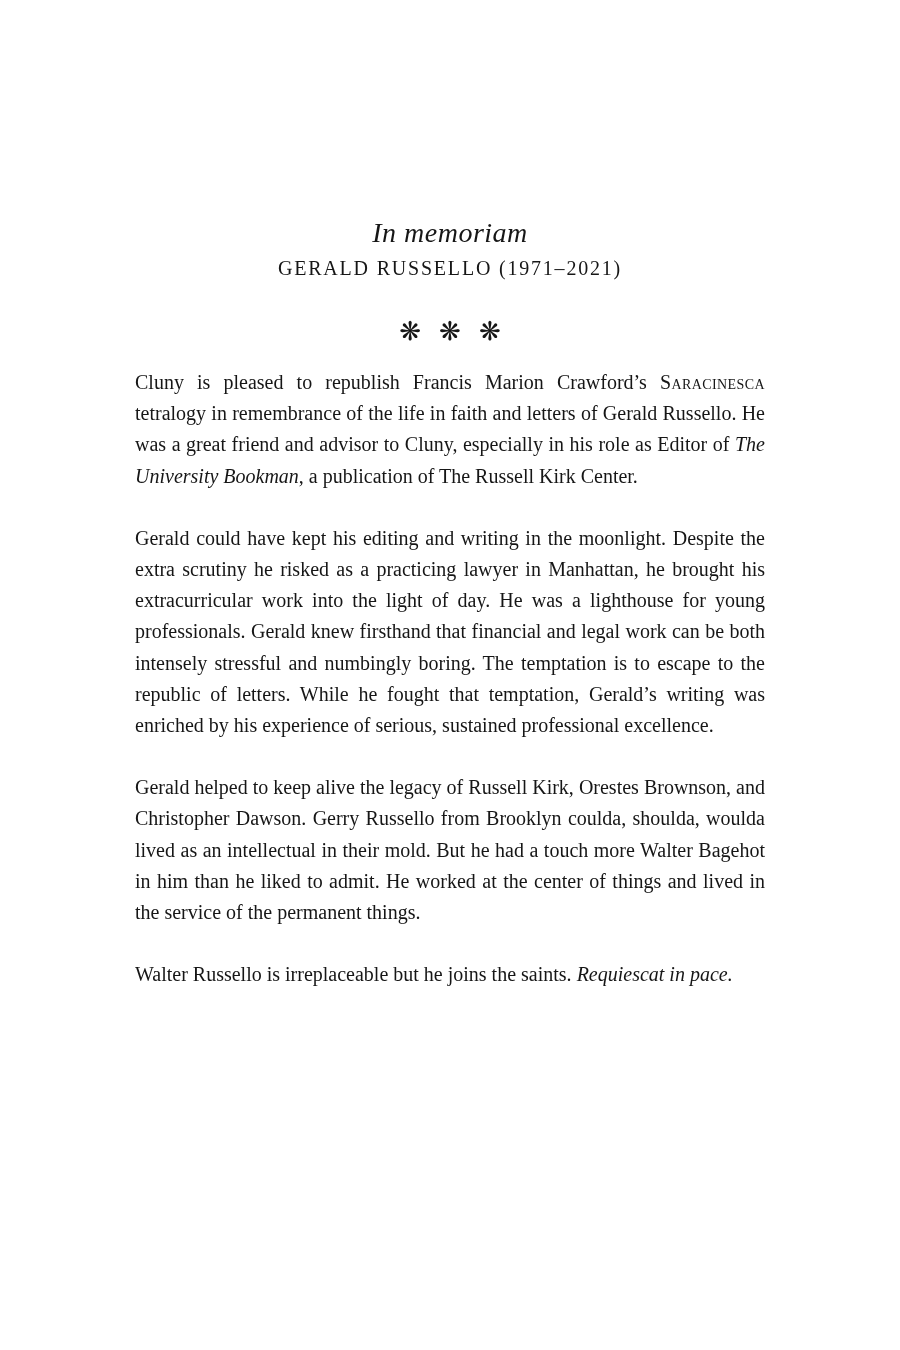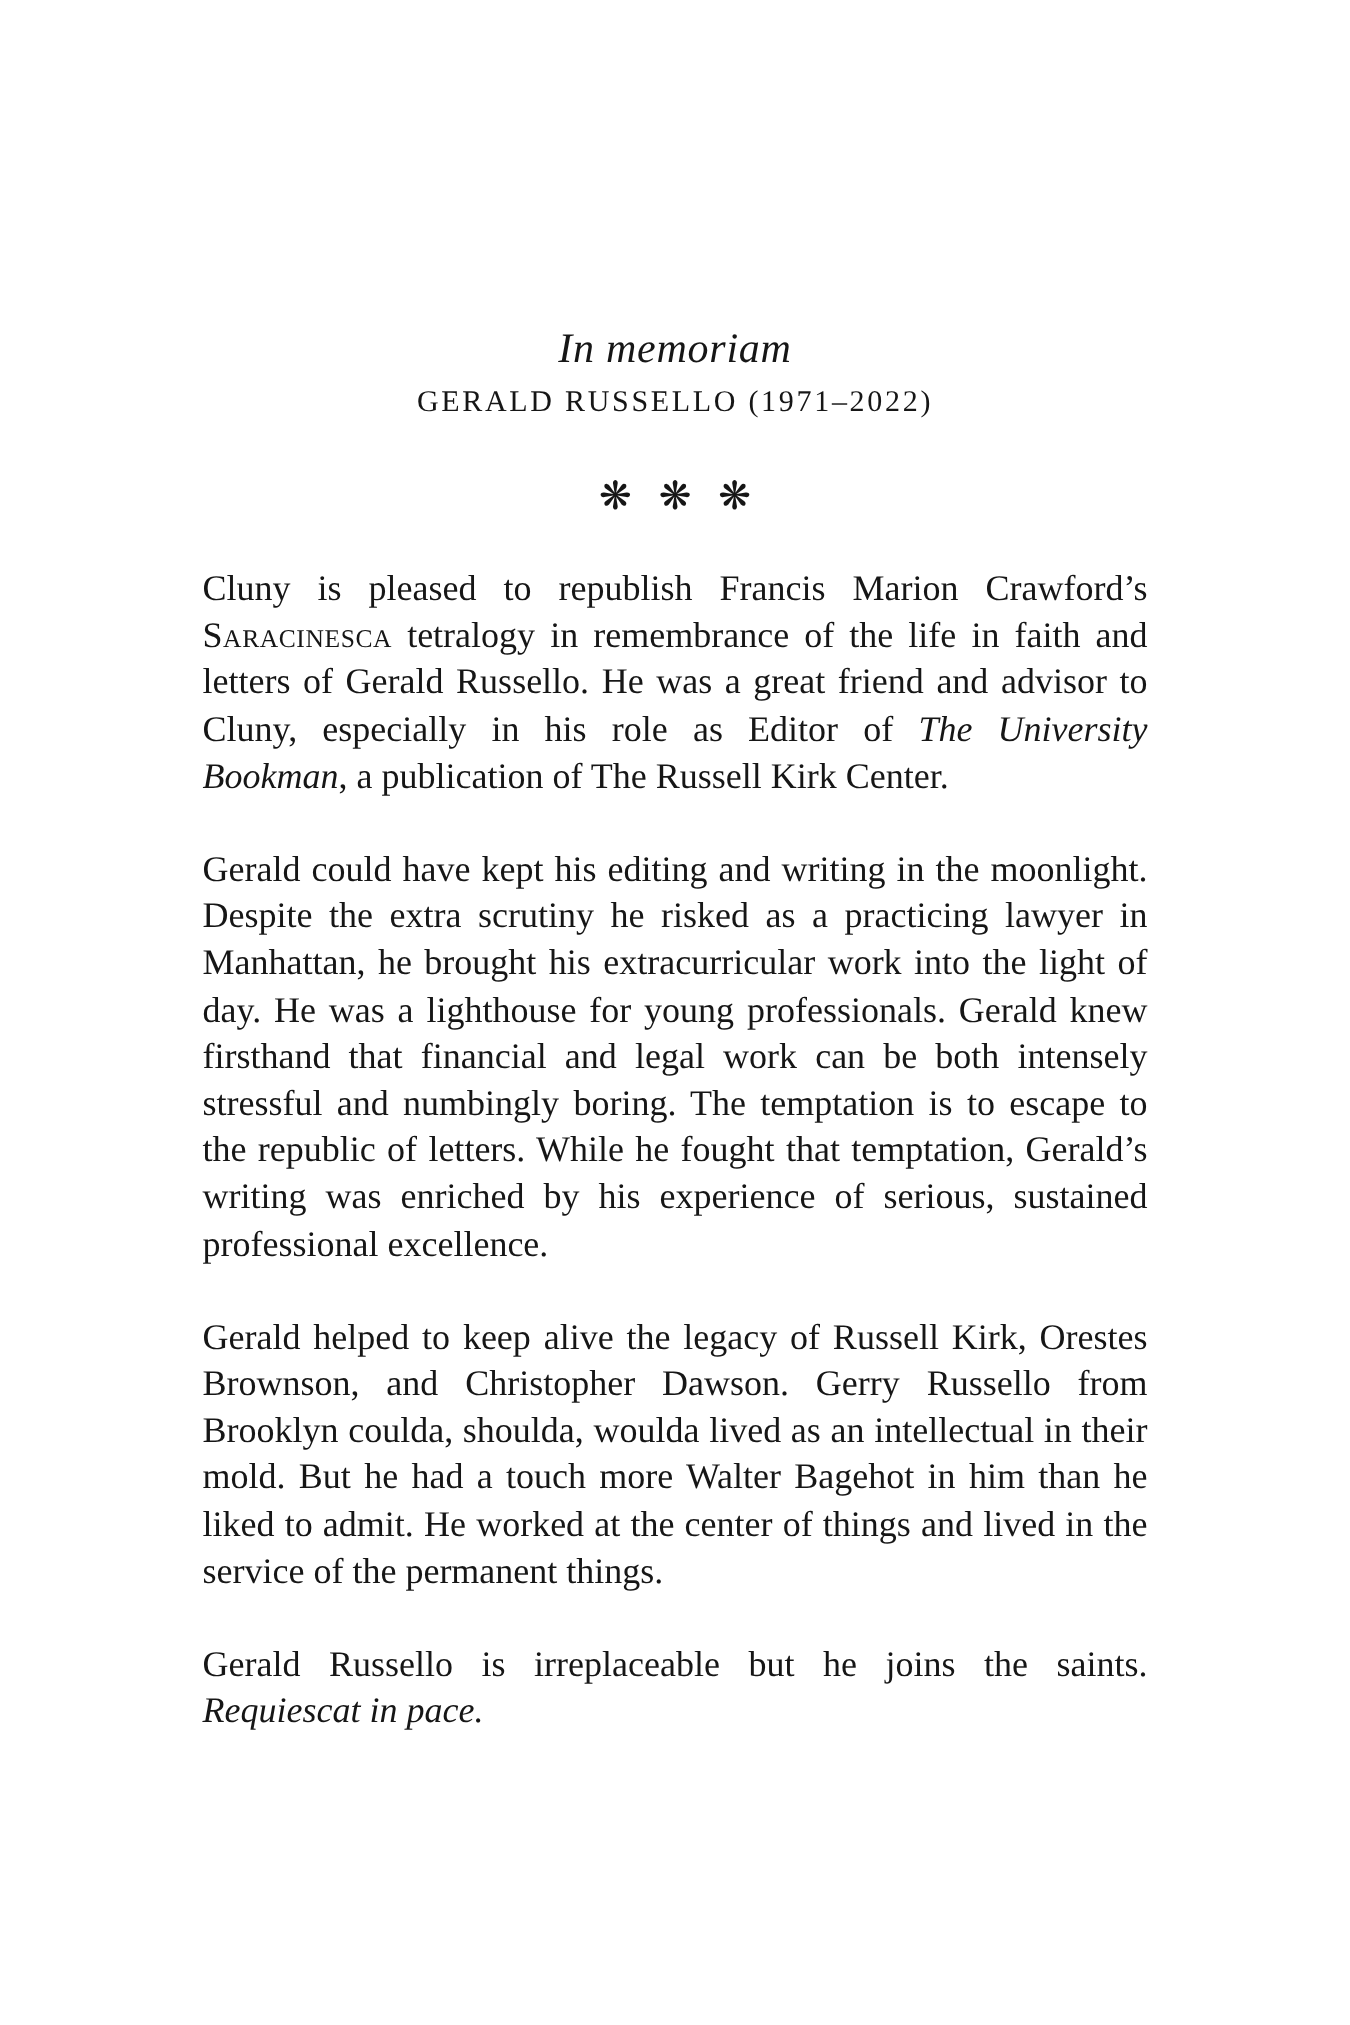--- a/index.html
+++ b/index.html
@@ -44,22 +44,22 @@
     text-align: center;
     margin-top: 31px;
     font-size: 26px;
     line-height: 34px;
     font-family: "DejaVu Sans", sans-serif;
   }
   .fleurons span {
     margin: 0 9px;
   }
   .body-text {
-    margin-top: 30px;
-    font-size: 24px;
+    margin-top: 19px;
+    font-size: 20px;
     line-height: 31.2px;
     text-align: justify;
   }
   .body-para {
     margin: 0 0 31px 0;
   }
   .body-para:last-child {
     margin-bottom: 0;
   }
   .run-italic {
@@ -71,25 +71,25 @@
   }
 </style>
 </head>
 <body>
 
 <div class="page">
   <div class="content">
 
     <div class="memoriam">In memoriam</div>
 
-    <div class="name-line">GERALD RUSSELLO (1971–2022)</div>
+    <div class="name-line">GERALD RUSSELLO (1971–2021)</div>
 
     <div class="fleurons"><span>❋</span><span>❋</span><span>❋</span></div>
 
     <div class="body-text">
         <p class="body-para"><span class="run-normal">Cluny is pleased to republish Francis Marion Crawford’s </span><span class="run-smallcaps">Saracinesca</span><span class="run-normal"> tetralogy in remembrance of the life in faith and letters of Gerald Russello. He was a great friend and advisor to Cluny, especially in his role as Editor of </span><span class="run-italic">The University Bookman</span><span class="run-normal">, a publication of The Russell Kirk Center.</span></p>
         <p class="body-para"><span class="run-normal">Gerald could have kept his editing and writing in the moonlight. Despite the extra scrutiny he risked as a practicing lawyer in Manhattan, he brought his extracurricular work into the light of day. He was a lighthouse for young professionals. Gerald knew firsthand that financial and legal work can be both intensely stressful and numbingly boring. The temptation is to escape to the republic of letters. While he fought that temptation, Gerald’s writing was enriched by his experience of serious, sustained professional excellence.</span></p>
         <p class="body-para"><span class="run-normal">Gerald helped to keep alive the legacy of Russell Kirk, Orestes Brownson, and Christopher Dawson. Gerry Russello from Brooklyn coulda, shoulda, woulda lived as an intellectual in their mold. But he had a touch more Walter Bagehot in him than he liked to admit. He worked at the center of things and lived in the service of the permanent things.</span></p>
-        <p class="body-para"><span class="run-normal">Gerald Russello is irreplaceable but he joins the saints. </span><span class="run-italic">Requiescat in pace.</span></p>
+        <p class="body-para"><span class="run-normal">Walter Russello is irreplaceable but he joins the saints. </span><span class="run-italic">Requiescat in pace.</span></p>
       </div>
 
   </div>
 </div>
 
 </body></html>

